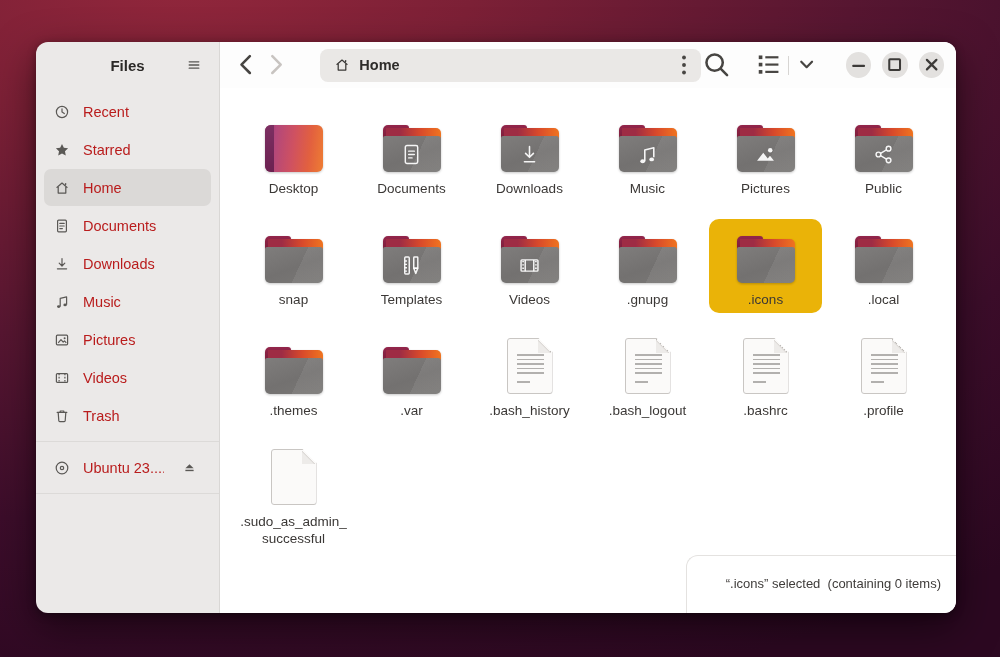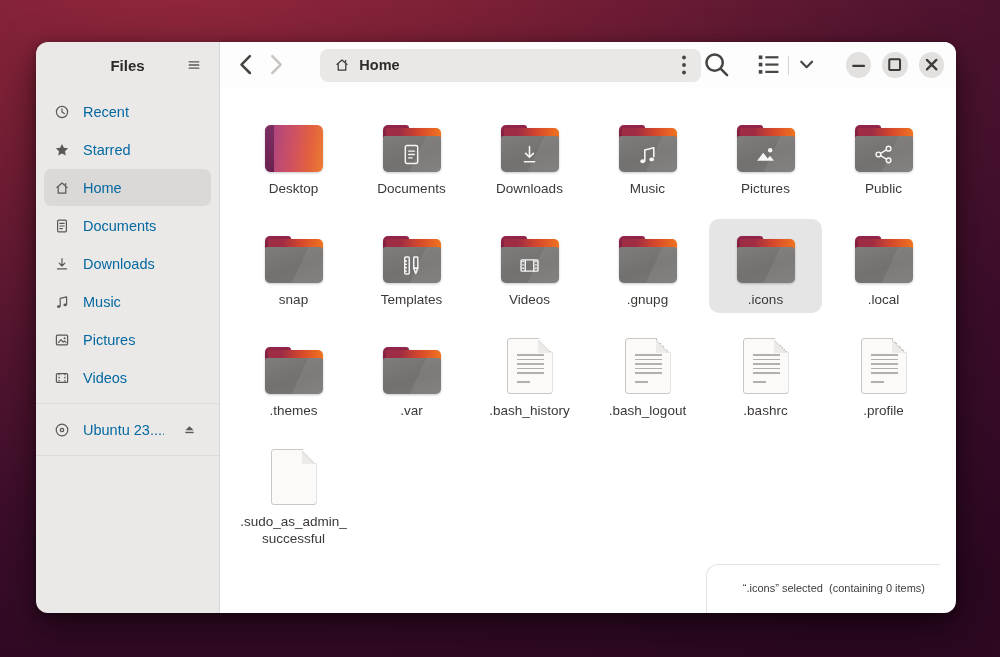--- a/index.html
+++ b/index.html
@@ -19,21 +19,21 @@
     border-right:1px solid #d9d7d5; display:flex; flex-direction:column; overflow:hidden;
   }
   .sidebar-header { position:relative; height:46px; flex:none;text-align:center; }
   .sidebar-title { position:absolute; left:0; right:0; top:0; bottom:0; display:flex; align-items:center; justify-content:center;
     font-weight:bold; font-size:15px; color:#2b2927; }
   .icon-btn { border:none; background:transparent; display:flex; align-items:center; justify-content:center;
     border-radius:6px; color:#474542; cursor:pointer; }
   .hamburger-btn { position:absolute; right:10px; top:8px; width:30px; height:30px; }
   .side-list { padding-top:4px; }
   .side-item { display:flex; align-items:center; gap:13px; height:37px; margin:1px 8px; padding:0 10px;
-    border-radius:7px; font-size:14.5px; color:#0369a1; cursor:pointer; }
+    border-radius:7px; font-size:14.5px; color:#b91c1c; cursor:pointer; }
   .side-item.selected { background:#dbd9d7; }
   .side-icon { width:16px; height:16px; flex:none; color:#5a5855; display:inline-flex; }
   .side-icon svg { width:100%; height:100%; }
   .side-label { white-space:nowrap; overflow:hidden; }
   .side-divider { height:1px; background:#dcdad8; margin:6px 0; }
   .eject-btn { margin-left:auto; width:24px; height:24px; color:#55534f; }
   .eject-btn svg { width:15px; height:15px; }
   
   .main { flex:1; background:#ffffff; border-radius:0 12px 12px 0; display:flex; flex-direction:column; position:relative; overflow:hidden; }
   .headerbar { height:46px; flex:none; display:flex; align-items:center; padding:0 12px; background:#fdfdfd; }
@@ -54,21 +54,21 @@
   .view-btn svg { width:16px; height:16px; }
   .vdiv { width:1px; height:19px; background:#d7d5d3; margin:0 5px; }
   .view-menu-btn { width:26px; height:26px; margin-right:16px; }
   .view-menu-btn svg { width:14px; height:14px; }
   .win-btn { width:26px; height:26px; border-radius:50%; background:#e3e1df; margin-left:11px; color:#3c3a38; }
   .win-btn svg { width:15px; height:15px; }
   
   .content { flex:1; overflow:hidden; padding:20px 0 0 17px; }
   .grid { display:grid; grid-template-columns:repeat(6,113px); column-gap:5px; row-gap:17px; }
   .cell { display:flex; flex-direction:column; align-items:center; padding:2px 2px 5px; border-radius:10px; cursor:pointer; }
-  .cell.selected { background:#e5e5e5; }
+  .cell.selected { background:#eab308; }
   .thumb { height:62px; width:100%; display:flex; align-items:flex-end; justify-content:center; }
   .cell-label { margin-top:8px; font-size:13.5px; line-height:17px; color:#3b3836; text-align:center; word-break:break-all; max-width:109px; }
   
   .folder-icon { position:relative; width:58px; height:47px; filter:drop-shadow(0 1px 1px rgba(0,0,0,.22)); }
   .folder-icon .tab { position:absolute; top:0; left:0; width:45%; height:13px; border-radius:5px 3px 0 0;
     background:linear-gradient(to bottom,#93254b,#7e1f3a); }
   .folder-icon .strip { position:absolute; top:3px; left:3px; right:0; height:11px; border-radius:0 5px 0 0;
     background:linear-gradient(to right,#9e2c44 25%,#d8492b 62%,#f0741f 100%); }
   .folder-icon .fbody { position:absolute; left:0; right:0; top:11px; bottom:0; border-radius:2px 3px 5px 5px;
     background:linear-gradient(160deg,#7f7d7c 0%,#737170 55%,#7a7876 100%);
@@ -84,24 +84,24 @@
     background:linear-gradient(to bottom,#7c2f62,#6b2150); }
   
   .file-icon { position:relative; width:46px; height:56px; background:#fbfaf9; border:1px solid #c9c6c3; border-radius:3px;
     clip-path:polygon(0 0, calc(100% - 14px) 0, 100% 14px, 100% 100%, 0 100%); }
   .file-icon .fold { position:absolute; top:0; right:0; width:14px; height:14px;
     background:linear-gradient(45deg,#edebe9 40%,#d8d5d2 48%,#bebbb8 50%,transparent 50%); }
   .file-icon .lines { position:absolute; left:9px; top:15px; width:27px; height:23px;
     background:repeating-linear-gradient(to bottom,#b2b0ae 0 1.6px,transparent 1.6px 4.6px); }
   .file-icon .lines::after { content:""; position:absolute; left:0; top:27px; width:13px; height:2.4px; background:#b2b0ae; }
   
-  .status-pill { position:absolute; right:16px; bottom:0; background:#ffffff;
+  .status-pill { position:absolute; right:0; bottom:0; background:#ffffff;
     border-top:1px solid #e4e2e0; border-left:1px solid #e4e2e0;
     border-radius:12px 0 11px 0; padding:5px 15px 7px 17px;
-    font-size:11px; color:#3f3c3a; white-space:pre; }
+    font-size:13px; color:#3f3c3a; white-space:pre; }
 </style>
 </head>
 <body>
 
 <div class="desktop"></div>
 
 <div class="window">
 
   <aside class="sidebar">
     <div class="sidebar-header">
@@ -192,20 +192,30 @@
         <div class="side-item">
           <span class="side-icon icon-slot">
             <svg viewBox="0 0 16 16" fill="none" stroke="currentColor" stroke-width="1.2">
               <rect x="2.4" y="3.6" width="11.2" height="8.8" rx="1"></rect>
               <path d="M5.1 3.6v8.8M10.9 3.6v8.8" stroke-dasharray="1.6 1.6"></path>
             </svg>
           </span>
           <span class="side-label">Videos</span>
         </div>
 
+        <div class="side-item">
+          <span class="side-icon icon-slot">
+            <svg viewBox="0 0 16 16" fill="none" stroke="currentColor" stroke-width="1.2" stroke-linecap="round" stroke-linejoin="round">
+              <path d="M3.2 4.4h9.6"></path>
+              <path d="M6.2 4.2V3h3.6v1.2"></path>
+              <path d="M4.2 4.6l.6 8.2a1 1 0 001 .9h4.4a1 1 0 001-.9l.6-8.2"></path>
+            </svg>
+          </span>
+          <span class="side-label">Trash</span>
+        </div>
       </div>
 
     <div class="side-divider"></div>
 
     <div class="side-item">
       <span class="side-icon" style="display: inline-flex;">
           <svg viewBox="0 0 16 16" fill="none" stroke="currentColor" stroke-width="1.2" style="width: 100%; height: 100%;">
             <circle cx="8" cy="8" r="5.8"></circle>
             <circle cx="8" cy="8" r="1.7"></circle>
           </svg>

